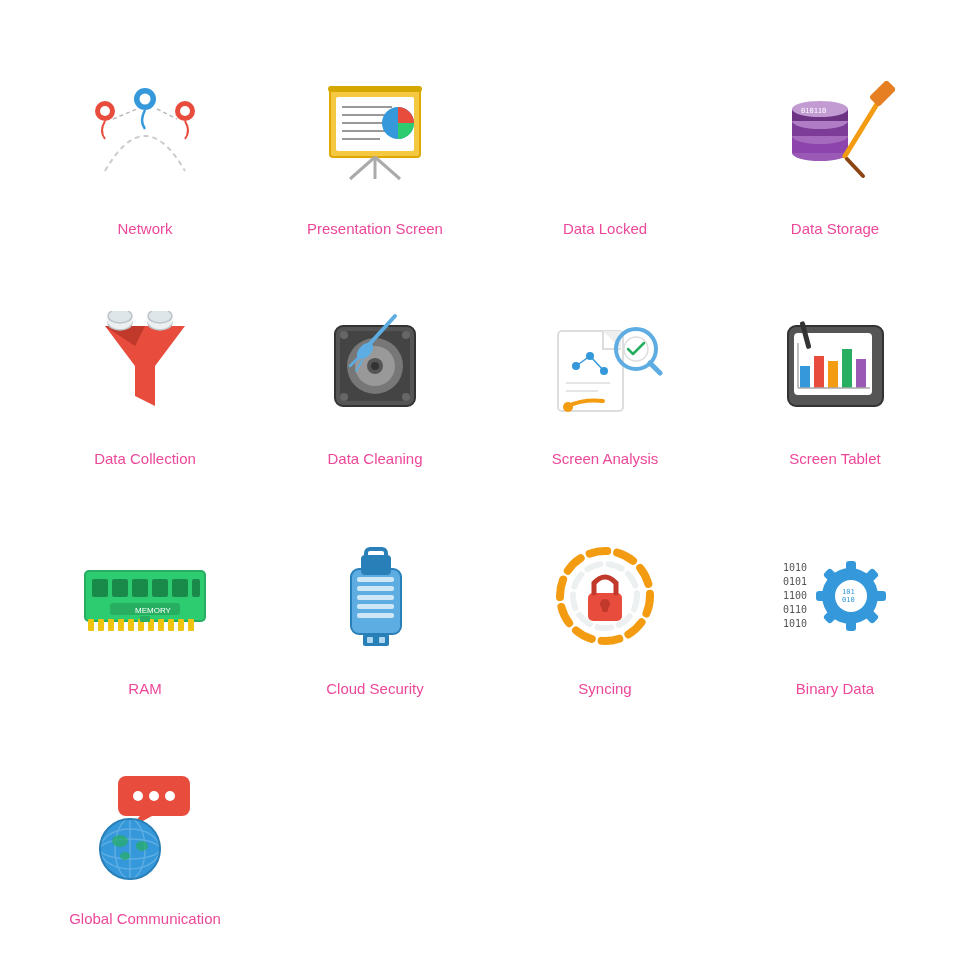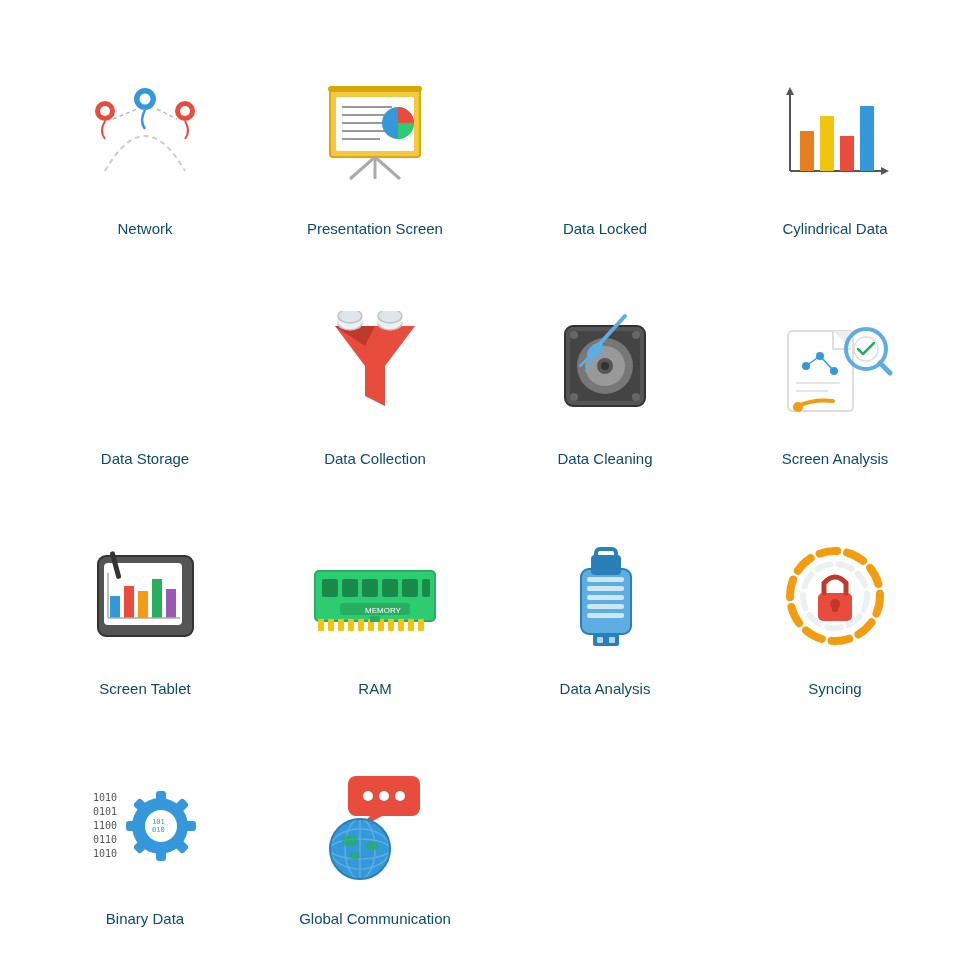--- a/index.html
+++ b/index.html
@@ -30,21 +30,21 @@
     .icon-area {
       width: 140px;
       height: 140px;
       display: flex;
       align-items: center;
       justify-content: center;
       margin-bottom: 14px;
     }
     .label {
       font-size: 15px;
-      color: #0c4a6e;
+      color: #ec4899;
       text-align: center;
       font-weight: 400;
     }
 
     
     .network-svg { width: 120px; height: 110px; }
 
     
     .pres-svg { width: 110px; height: 110px; }
 
@@ -145,41 +145,42 @@
         <rect x="8" y="5" width="94" height="6" rx="3" fill="#d4a800"></rect>
       </svg>
     </div>
     <span class="label">Presentation Screen</span>
   </div>
 
   <div class="cell">
     <span class="label">Data Locked</span>
   </div>
 
-  <div class="cell">
-    <div class="icon-area">
-      <svg class="cyld-svg" viewBox="0 0 120 110" fill="none" xmlns="http://www.w3.org/2000/svg">
-
-        <line x1="15" y1="10" x2="15" y2="90" stroke="#555" stroke-width="2"></line>
-        <line x1="15" y1="90" x2="110" y2="90" stroke="#555" stroke-width="2"></line>
-
-        <polygon points="15,6 11,14 19,14" fill="#555"></polygon>
-        <polygon points="114,90 106,86 106,94" fill="#555"></polygon>
-
-        <rect x="25" y="50" width="14" height="40" fill="#e67e22"></rect>
-        <rect x="45" y="35" width="14" height="55" fill="#f1c40f"></rect>
-        <rect x="65" y="55" width="14" height="35" fill="#e74c3c"></rect>
-        <rect x="85" y="25" width="14" height="65" fill="#3498db"></rect>
-      </svg>
-    </div>
-    <span class="label">Cylindrical Data</span>
-  </div>
-
-
-  <div class="cell">
+
+
+  <div class="cell">
+    <div class="icon-area">
+      <svg class="mining-svg" viewBox="0 0 120 110" fill="none" xmlns="http://www.w3.org/2000/svg">
+
+        <ellipse cx="45" cy="72" rx="28" ry="8" fill="#9b59b6"></ellipse>
+        <rect x="17" y="55" width="56" height="17" fill="#8e44ad"></rect>
+        <ellipse cx="45" cy="55" rx="28" ry="8" fill="#a569bd"></ellipse>
+        <rect x="17" y="40" width="56" height="15" fill="#7d3c98"></rect>
+        <ellipse cx="45" cy="40" rx="28" ry="8" fill="#b07cc6"></ellipse>
+        <rect x="17" y="28" width="56" height="12" fill="#6c3483"></rect>
+        <ellipse cx="45" cy="28" rx="28" ry="8" fill="#c39bd3"></ellipse>
+
+        <text x="26" y="32" font-size="7" fill="white" font-family="monospace">010110</text>
+
+        <line x1="70" y1="75" x2="110" y2="10" stroke="#f39c12" stroke-width="5" stroke-linecap="round"></line>
+        <rect x="95" y="5" width="25" height="14" rx="3" fill="#e67e22" transform="rotate(-45 108 12)"></rect>
+
+        <line x1="72" y1="78" x2="88" y2="95" stroke="#8B4513" stroke-width="4" stroke-linecap="round"></line>
+      </svg>
+    </div>
     <span class="label">Data Storage</span>
   </div>
 
   <div class="cell">
     <div class="icon-area">
       <svg class="collection-svg" viewBox="0 0 110 110" fill="none" xmlns="http://www.w3.org/2000/svg">
 
         <path d="M15 15 L95 15 L65 55 L65 95 L45 85 L45 55 Z" fill="#e74c3c"></path>
 
         <path d="M15 15 L55 15 L45 35 L15 15Z" fill="#c0392b"></path>
@@ -321,21 +322,21 @@
         <rect x="24" y="72" width="37" height="5" rx="2" fill="white" opacity="0.7"></rect>
 
         <rect x="30" y="93" width="26" height="12" rx="2" fill="#2980b9"></rect>
         <rect x="34" y="96" width="6" height="6" rx="1" fill="#aed6f1"></rect>
         <rect x="46" y="96" width="6" height="6" rx="1" fill="#aed6f1"></rect>
 
         <rect x="28" y="14" width="30" height="20" rx="4" fill="#2980b9"></rect>
         <rect x="33" y="8" width="20" height="14" rx="4" fill="none" stroke="#2980b9" stroke-width="4"></rect>
       </svg>
     </div>
-    <span class="label">Data Analysis</span>
+    <span class="label">Cloud Security</span>
   </div>
 
   <div class="cell">
     <div class="icon-area">
       <svg class="sync-svg" viewBox="0 0 110 110" fill="none" xmlns="http://www.w3.org/2000/svg">
 
         <circle cx="55" cy="55" r="45" fill="none" stroke="#f39c12" stroke-width="8" stroke-dasharray="18,10" stroke-linecap="round"></circle>
 
         <circle cx="55" cy="55" r="32" fill="none" stroke="#ecf0f1" stroke-width="6" stroke-dasharray="14,8" stroke-linecap="round"></circle>
 

